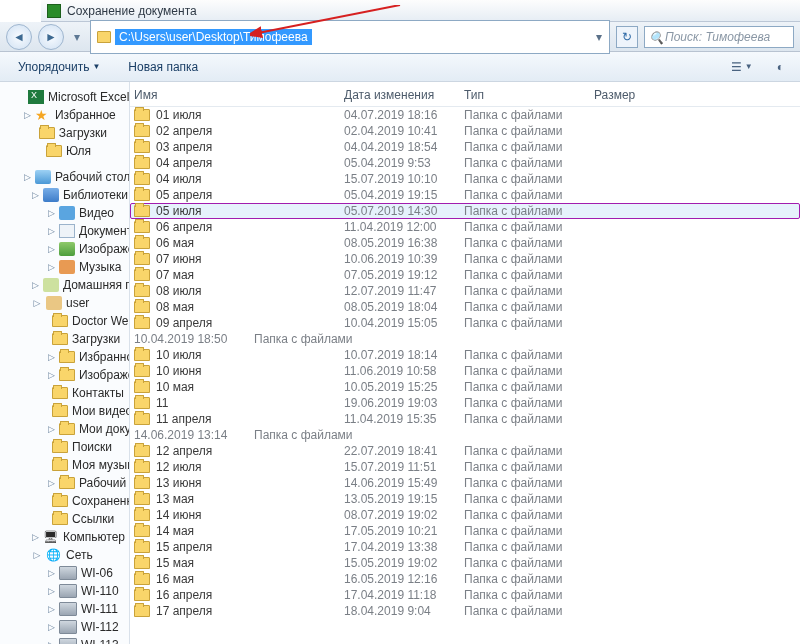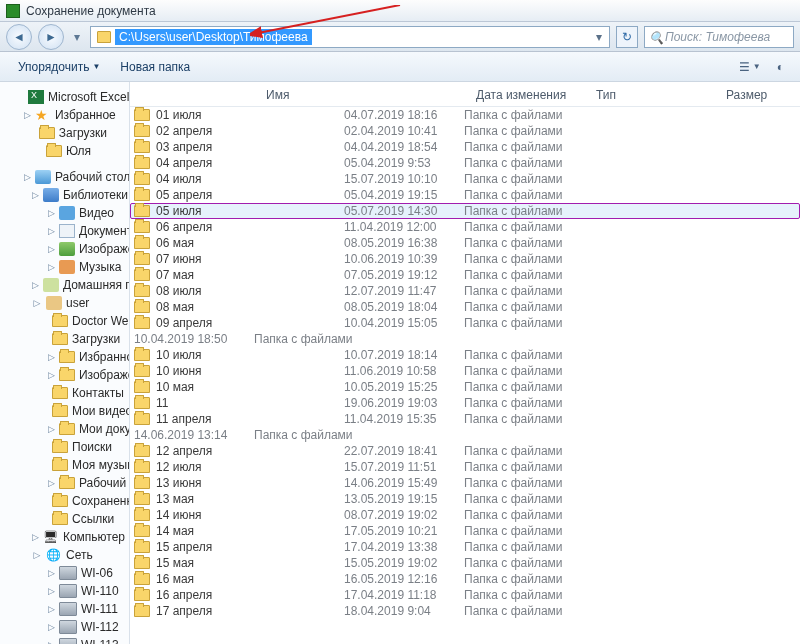--- a/index.html
+++ b/index.html
@@ -1,33 +1,33 @@
 <!DOCTYPE html>
 <html><head>
 <meta charset="utf-8">
 <style>
   * { box-sizing: border-box; margin: 0; padding: 0; font-family: 'Segoe UI', Tahoma, sans-serif; font-size: 12px; }
   body { width: 800px; height: 644px; overflow: hidden; background: #fff; position: relative; }
 
-  .titlebar { height: 22px; background: linear-gradient(#fdfdfd,#e6edf4); border-bottom: 1px solid #bcc7d6; display: flex; align-items: center; padding: 0 6px; }
+  .titlebar { height: 22px; background: linear-gradient(#fdfdfd,#e6edf4); border-bottom: 1px solid #bcc7d6; display: flex; align-items: center; padding: 0 6px; margin-left: 41px; }
   .titlebar .app-ico { width: 14px; height: 14px; background: #2a8c2a; border: 1px solid #1c5f1c; margin-right: 6px; }
   .titlebar .title { color: #2f3a46; }
 
   .addrbar { height: 30px; background: linear-gradient(#eef3f8,#dde6ef); border-bottom: 1px solid #b8c3d1; display: flex; align-items: center; padding: 0 6px; gap: 6px; }
   .navbtn { width: 26px; height: 26px; border-radius: 50%; background: radial-gradient(#f8fbff,#cfe0f2); border: 1px solid #9fb6cf; display: flex; align-items: center; justify-content: center; color: #3d6991; cursor: default; }
   .navbtn.small { width: 14px; height: 22px; border-radius: 0; background: none; border: none; color: #5d7894; }
-  .addrbox { flex: 1; height: 22px; border: 1px solid #8da9c4; background: #fff; display: flex; align-items: center; padding: 0 2px; position: relative; }
+  .addrbox { flex: 1; height: 34px; border: 1px solid #8da9c4; background: #fff; display: flex; align-items: center; padding: 0 2px; position: relative; }
   .addrbox .folder-ico { width: 14px; height: 12px; background: #f9d56a; border: 1px solid #c9a23a; border-radius: 1px 1px 0 0; margin: 0 4px; }
   .addrbox .path-sel { background: #3399ff; color: #fff; padding: 1px 4px; white-space: nowrap; }
   .addrbox .dd { margin-left: auto; color: #5b7189; padding: 0 5px; }
   .refreshbtn { width: 22px; height: 22px; border: 1px solid #8da9c4; background: #eef4fb; display: flex; align-items: center; justify-content: center; color: #2f6aa6; }
   .searchbox { width: 150px; height: 22px; border: 1px solid #8da9c4; background: #fff; display: flex; align-items: center; padding: 0 4px; color: #8a97a5; font-style: italic; }
   .searchbox .mag { width: 12px; height: 12px; margin-right: 4px; color: #6e849b; }
 
-  .toolbar { height: 30px; background: linear-gradient(#f5f9fd,#e3ecf5); border-bottom: 1px solid #ccd6e1; display: flex; align-items: center; padding: 0 10px; gap: 4px; }
+  .toolbar { height: 30px; background: linear-gradient(#f5f9fd,#e3ecf5); border-bottom: 1px solid #ccd6e1; display: flex; align-items: center; padding: 0 10px; gap: 12px; }
   .toolbar .tool { color: #1b3f66; padding: 4px 8px; display: flex; align-items: center; gap: 3px; }
   .toolbar .tool .dd { font-size: 8px; }
   .toolbar .spacer { flex: 1; }
   .toolbar .viewbtn { color: #4a6380; padding: 2px 6px; display:flex; align-items:center; gap:3px; }
 
   .main { display: flex; height: calc(100% - 82px); }
 
   .sidebar { width: 130px; border-right: 1px solid #d9e1ea; background: #fafcfe; padding: 6px 20px; overflow: hidden; }
   .sidebar .item { display: flex; align-items: center; padding: 2px 2px 2px 4px; gap: 4px; color: #2a2a2a; white-space: nowrap; cursor: default; }
   .sidebar .item.lvl1 { padding-left: 12px; }
@@ -44,21 +44,21 @@
   .ico-desk { background: linear-gradient(#9dd1f4,#4a98d6); border-radius:2px; }
   .ico-video { background:#5aa5e0; border-radius:2px; }
   .ico-doc { background:#eef3f8; border:1px solid #9bb3cb; }
   .ico-img { background: linear-gradient(#8ec96a,#4d9e3d); border-radius:2px; }
   .ico-music { background:#e89a53; border-radius:2px; }
   .ico-home { background:#cde19f; border-radius:2px; }
   .ico-user { background:#eac784; border-radius:2px; }
   .ico-pc { background: linear-gradient(#cfd7df,#9aa5b2); border:1px solid #7e8a98; border-radius:1px; width:18px; height:14px; }
 
   .filepane { flex: 1; background: #fff; overflow: hidden; position: relative; }
-  .cols { display: flex; padding: 6px 4px 4px 4px; color: #4d5b6b; border-bottom: 1px solid #e4eaf0; position: sticky; top:0; background:#fff;justify-content:flex-end; }
+  .cols { display: flex; padding: 6px 4px 4px 4px; color: #4d5b6b; border-bottom: 1px solid #e4eaf0; position: sticky; top:0; background:#fff; }
   .cols div { padding-right: 10px; }
   .c-name { width: 210px; }
   .c-date { width: 120px; }
   .c-type { width: 130px; }
   .c-size { width: 70px; }
 
   .rows { max-height: 100%; }
   .row { display: flex; padding: 1px 4px; align-items: center; color: #3a3a3a; }
   .row.selected { background: #e6f2fc; border: 1px solid #a21caf; border-radius: 2px; padding: 0 3px; }
   .row .c-name { display: flex; align-items: center; gap: 6px; }

